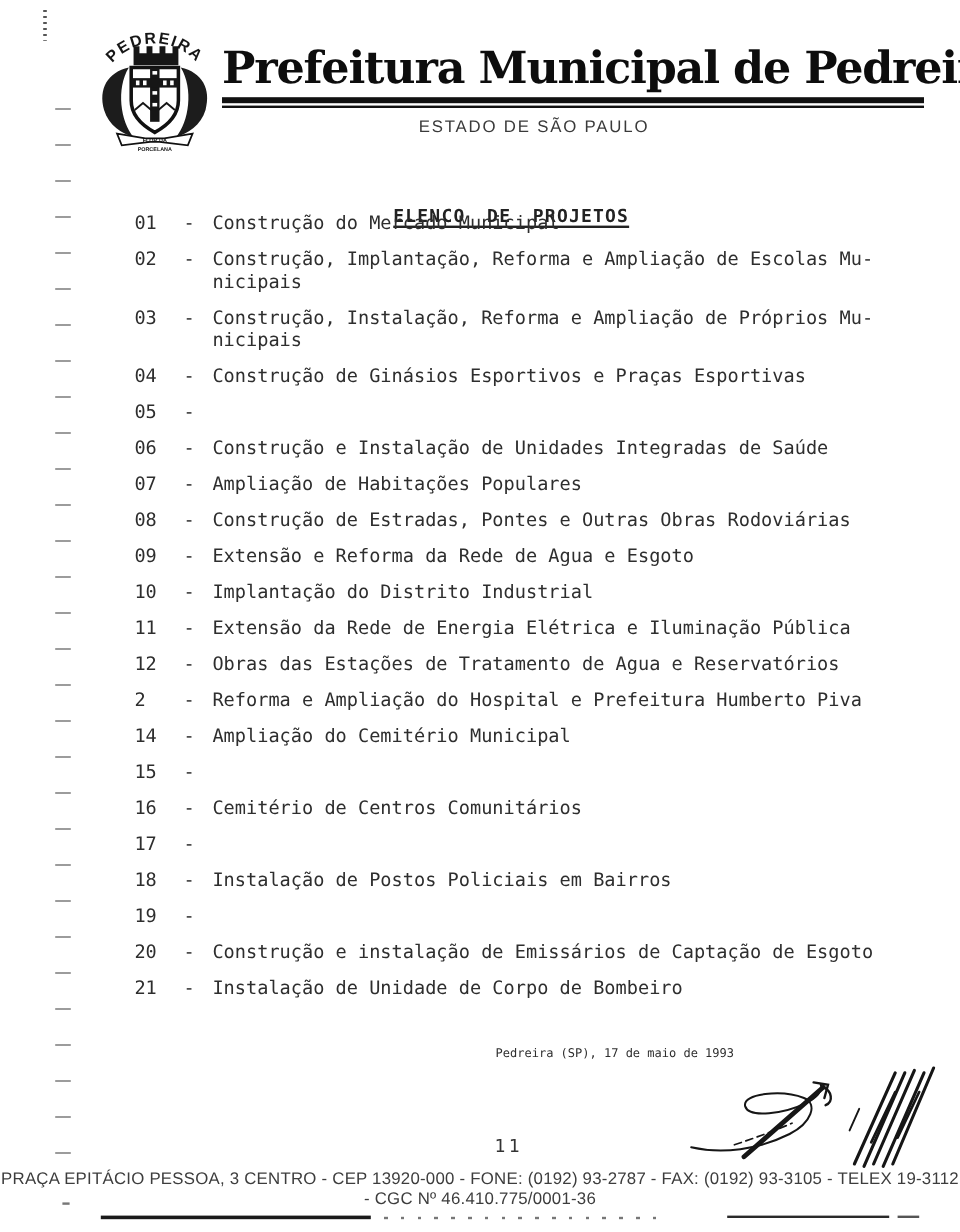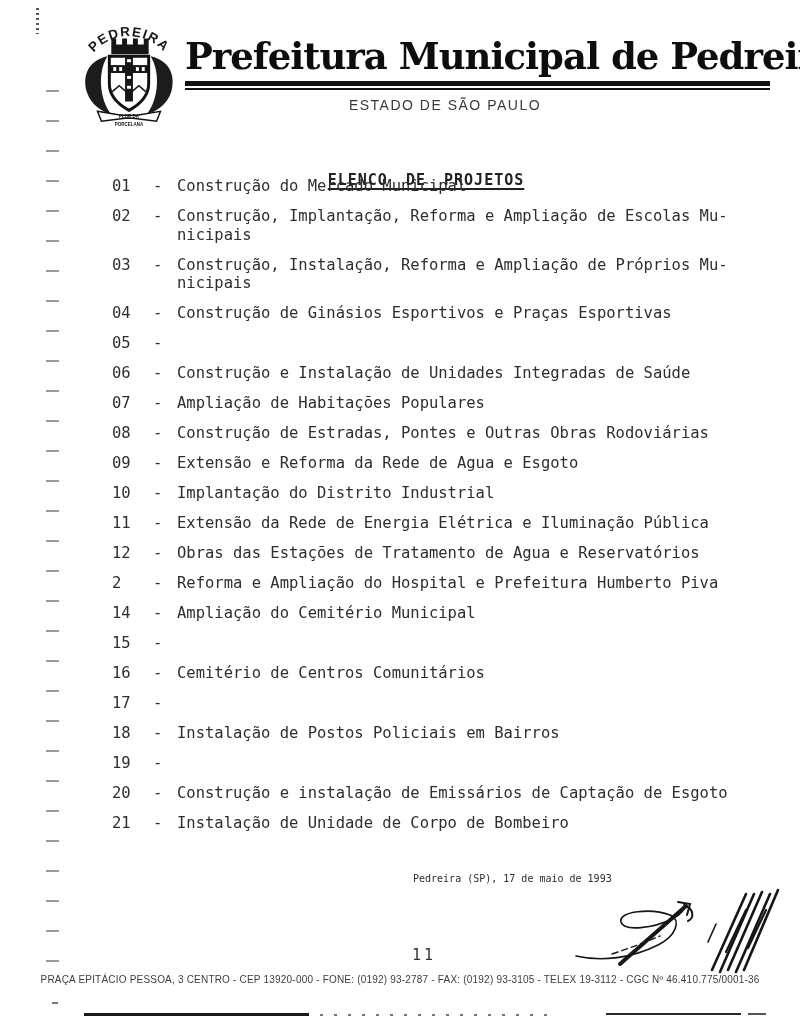--- a/index.html
+++ b/index.html
@@ -42,21 +42,21 @@
   .item .dash{width:24px;flex:none;}
   .item .text{flex:1;white-space:pre-wrap;}
   .dateline{position:absolute;top:873px;left:413px;font-size:10px;white-space:nowrap;}
   .page-number{position:absolute;top:946px;left:412px;font-size:15px;letter-spacing:3px;color:#333;}
 
   
   .signature{position:absolute;left:560px;top:882px;width:240px;height:95px;}
 
   
   .footer-line{position:absolute;top:974px;left:0;width:800px;text-align:center;
-    font-family:"Liberation Sans",sans-serif;font-size:10px;letter-spacing:.2px;color:#3d3d3d;}
+    font-family:"Liberation Sans",sans-serif;font-size:14px;letter-spacing:.2px;color:#3d3d3d;}
 </style>
 </head>
 <body>
 
 <div class="page">
 
   <div class="corner-mark"></div>
   <div class="margin-marks"></div>
   <div class="bottom-line-1"></div>
   <div class="bottom-dots"></div>

